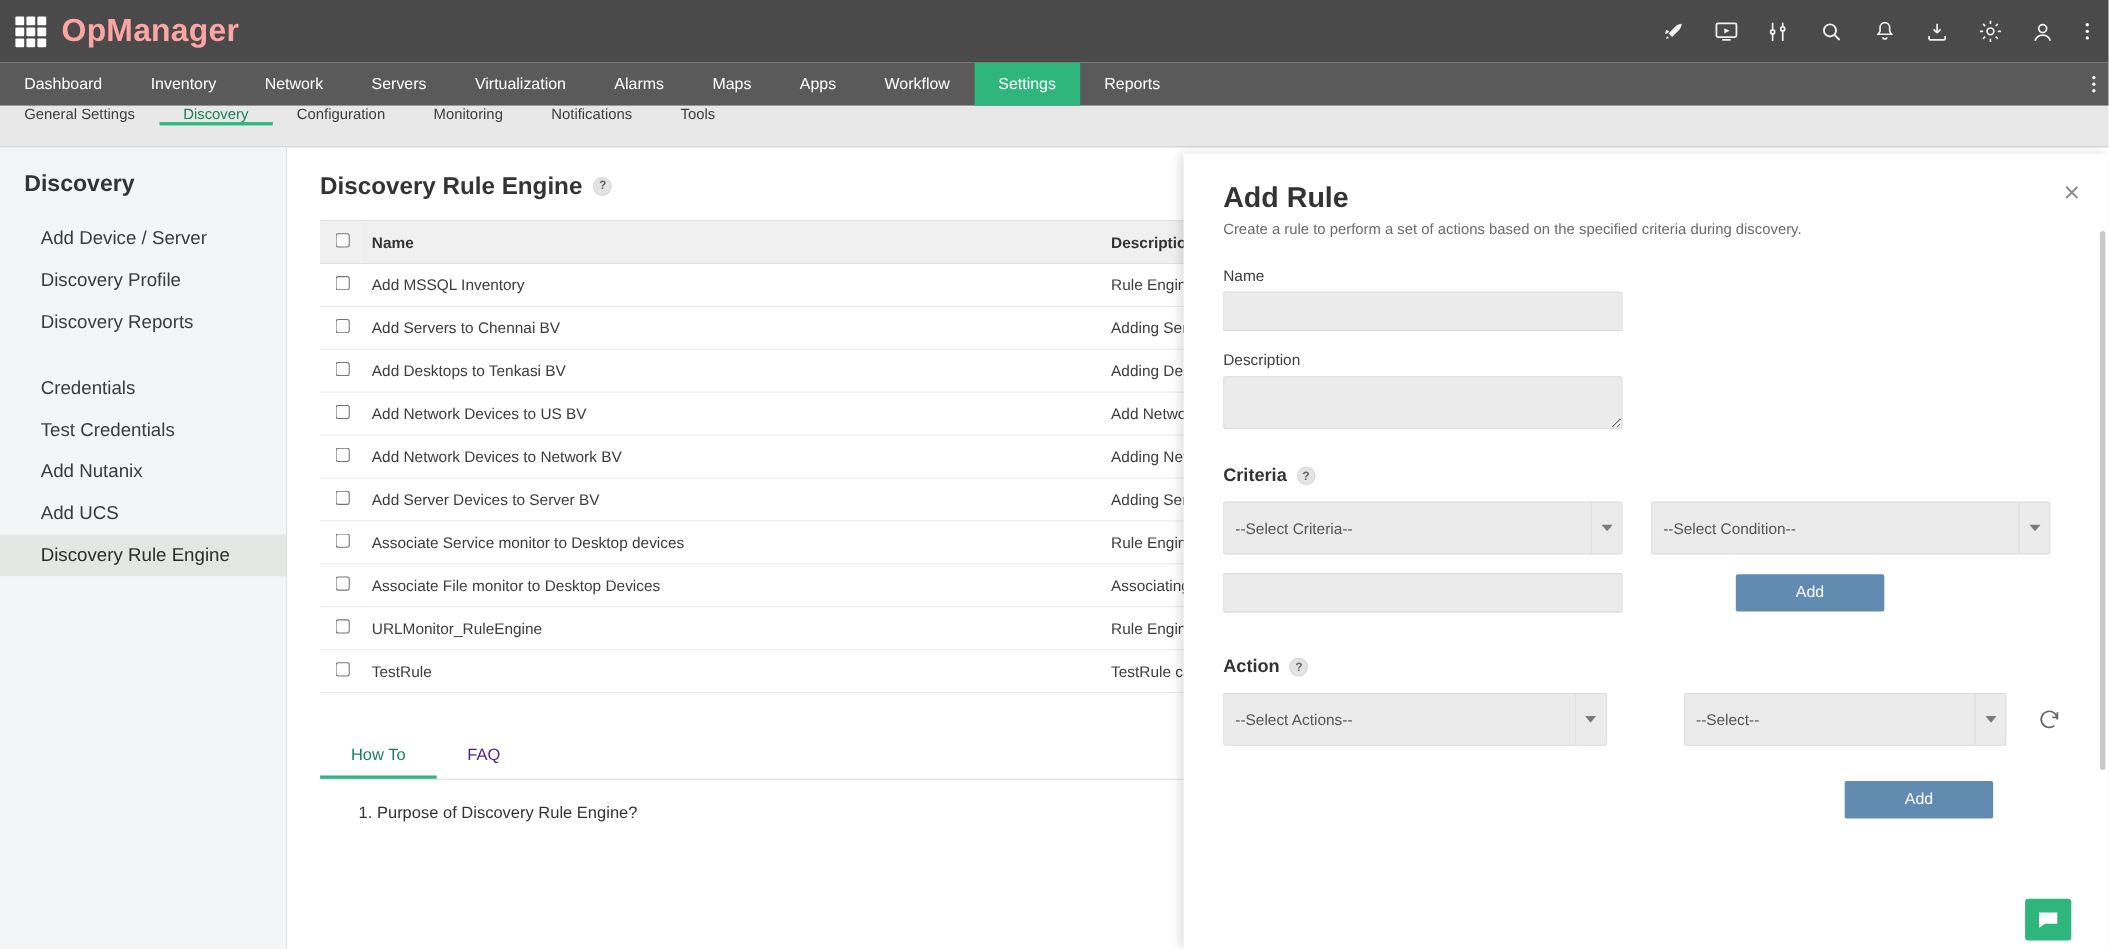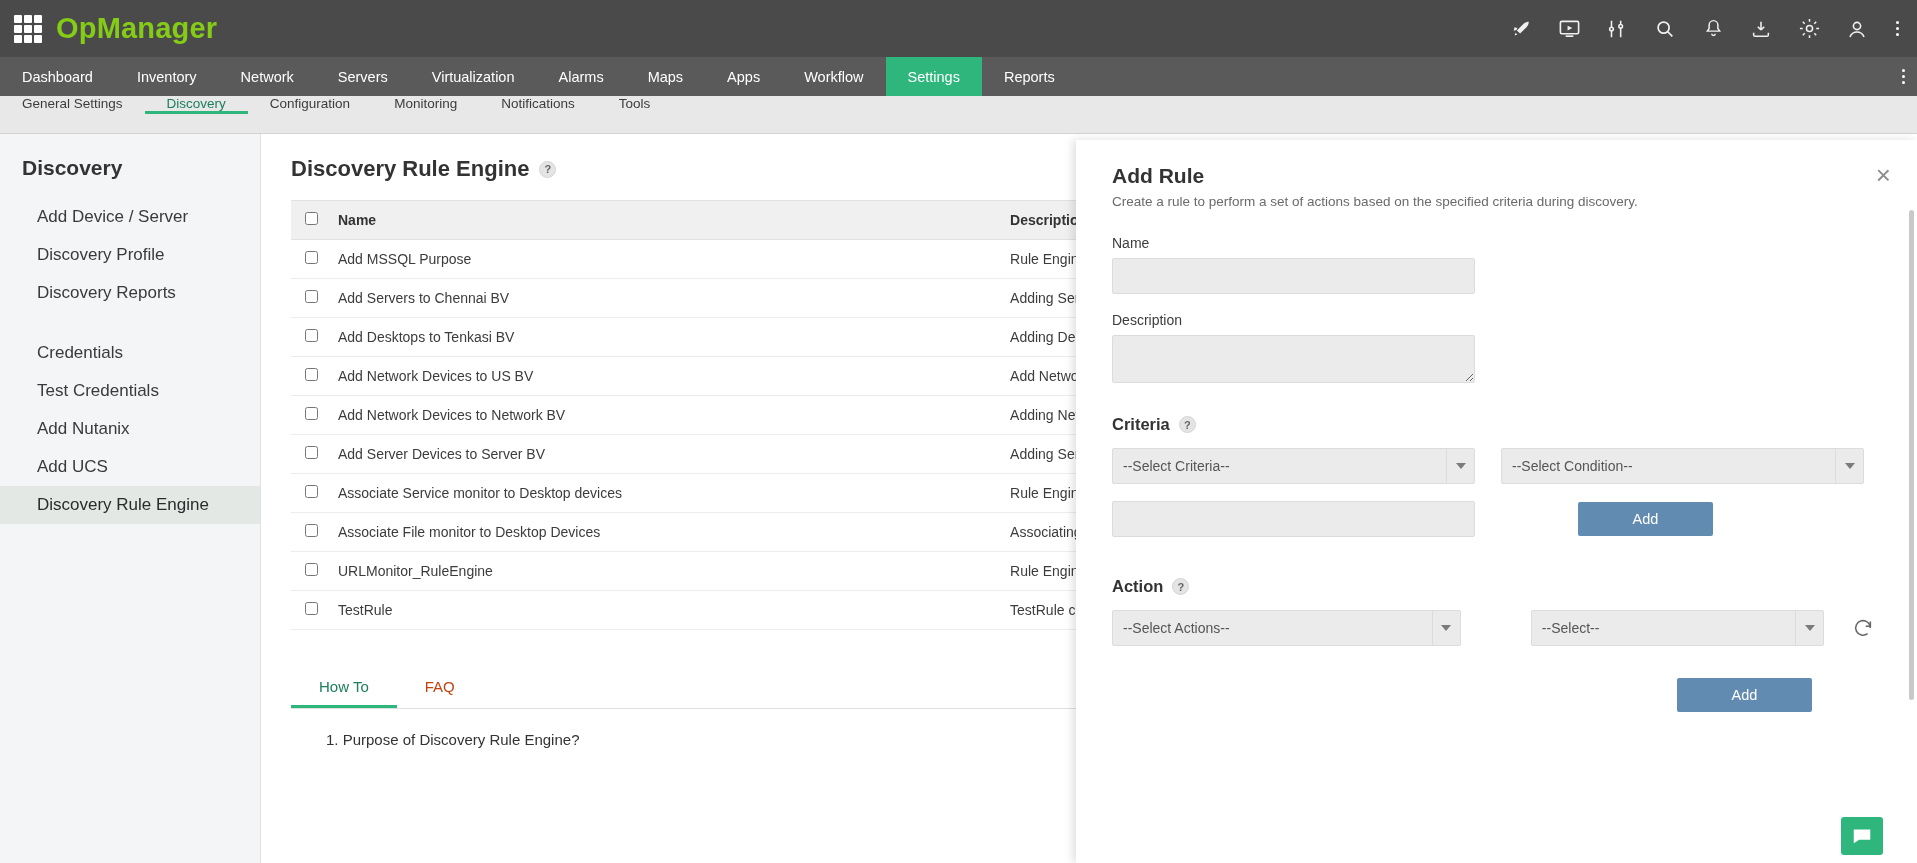--- a/index.html
+++ b/index.html
@@ -7,21 +7,21 @@
     margin: 0; padding: 0;
     width: 1917px; height: 863px;
     overflow: hidden;
     font-family: "Liberation Sans", sans-serif;
     background: #ffffff;
   }
   #app { position: relative; width: 1917px; height: 863px; }
 
   
   .topbar {
-    height: 57px; background: #4a4a4a; color: #84cc16;
+    height: 57px; background: #4a4a4a; color: #fca5a5;
     display: flex; align-items: center; padding: 0 18px 0 14px;
   }
   .grid-icon { width: 28px; height: 28px; display: grid;
     grid-template-columns: repeat(3, 1fr); grid-template-rows: repeat(3, 1fr);
     gap: 2px; margin-right: 14px; cursor: pointer; }
   .grid-icon i { background: #fff; border-radius: 1px; display: block; }
   .brand { font-size: 29px; font-weight: bold; letter-spacing: .2px; }
   .topbar-right { margin-left: auto; display: flex; align-items: center; gap: 22px; }
   .ticon { width: 26px; height: 26px; display: inline-flex; align-items: center;
     justify-content: center; color: #f0f0f0; cursor: pointer; }
@@ -73,39 +73,39 @@
     border-bottom: 1px solid #e2e2e2; }
   table.rules td { font-size: 14px; color: #3c3c3c; padding: 11px 10px;
     border-bottom: 1px solid #ececec; }
   table.rules td.name a { color: #3c3c3c; text-decoration: none; cursor: pointer; }
   .cbcell { width: 34px; padding-left: 14px !important; }
   input.cb { width: 13px; height: 13px; margin: 0; }
   .desc { color: #555; }
 
   .tabs { margin-top: 38px; display: flex; gap: 0; width: 1180px;
     border-bottom: 1px solid #e0e0e0; }
-  .tabs .tab { font-size: 15px; color: #c2410c; padding: 10px 28px; cursor: pointer; }
+  .tabs .tab { font-size: 15px; color: #4c1d95; padding: 10px 28px; cursor: pointer; }
   .tabs .tab.active { color: #1a7f5a; border-bottom: 3px solid #2eb67d; font-weight: 500; }
   .howto { margin-top: 22px; font-size: 15px; color: #333; padding-left: 35px; }
   .panel { position: absolute; right: 0; top: 140px; width: 841px;
     height: calc(863px - 140px); background: #fff; box-shadow: -3px 0 9px rgba(0,0,0,.13);
     padding: 24px 42px 0 36px; overflow: hidden; }
-  .panel h3 { margin: 0 0 6px 0; font-size: 21px; color: #333; font-weight: bold; }
+  .panel h3 { margin: 0 0 6px 0; font-size: 26px; color: #333; font-weight: bold; }
   .panel .sub { font-size: 13.5px; color: #6a6a6a; margin-bottom: 26px; }
   .close-x { position: absolute; right: 26px; top: 22px; font-size: 26px; color: #8d8d8d;
     cursor: pointer; line-height: 1; font-weight: 300; }
   .fld-label { font-size: 14px; color: #3c3c3c; margin-bottom: 7px; }
   .txtin { width: 363px; height: 36px; background: #ebebeb; border: 1px solid #dcdcdc;
     border-radius: 2px; }
   .txtarea { width: 363px; height: 48px; background: #ebebeb; border: 1px solid #dcdcdc;
     border-radius: 2px; }
   .sect-title { font-size: 16.5px; color: #333; font-weight: bold; display: flex;
     align-items: center; gap: 9px; margin: 28px 0 14px 0; }
   .row { display: flex; gap: 26px; align-items: center; }
-  .sel { width: 363px; height: 36px; background: #ebebeb; border: 1px solid #dcdcdc;
+  .sel { width: 363px; height: 48px; background: #ebebeb; border: 1px solid #dcdcdc;
     border-radius: 2px; display: flex; align-items: center; padding: 0 10px;
     font-size: 14px; color: #555; position: relative; cursor: pointer; }
   .sel .caret { position: absolute; right: 0; top: 0; bottom: 0; width: 28px;
     border-left: 1px solid #dcdcdc; display: flex; align-items: center;
     justify-content: center; }
   .caret b { width: 0; height: 0; border-left: 5px solid transparent;
     border-right: 5px solid transparent; border-top: 6px solid #7b7b7b; display: block; }
   .sel.narrow { width: 305px; margin-left: 44px; }
   .btn-add { width: 135px; height: 34px; background: #628bb2; color: #fff; border: 0;
     border-radius: 2px; font-size: 14.5px; cursor: pointer; font-family: inherit; }
@@ -253,21 +253,21 @@
             <th class="cbcell">
               <input class="cb" type="checkbox" style="">
             </th>
             <th>Name</th>
             <th>Description</th>
           </tr>
         </thead>
         <tbody>
           <tr>
             <td class="cbcell"><input class="cb" type="checkbox" style=""></td>
-            <td class="name"><a>Add MSSQL Purpose</a></td>
+            <td class="name"><a>Add MSSQL Inventory</a></td>
             <td class="desc">Rule Engine to automa
 running</td>
           </tr>
           <tr>
             <td class="cbcell"><input class="cb" type="checkbox" style=""></td>
             <td class="name"><a>Add Servers to Chennai BV</a></td>
             <td class="desc">Adding Server catego</td>
           </tr>
           <tr>
             <td class="cbcell"><input class="cb" type="checkbox" style=""></td>

